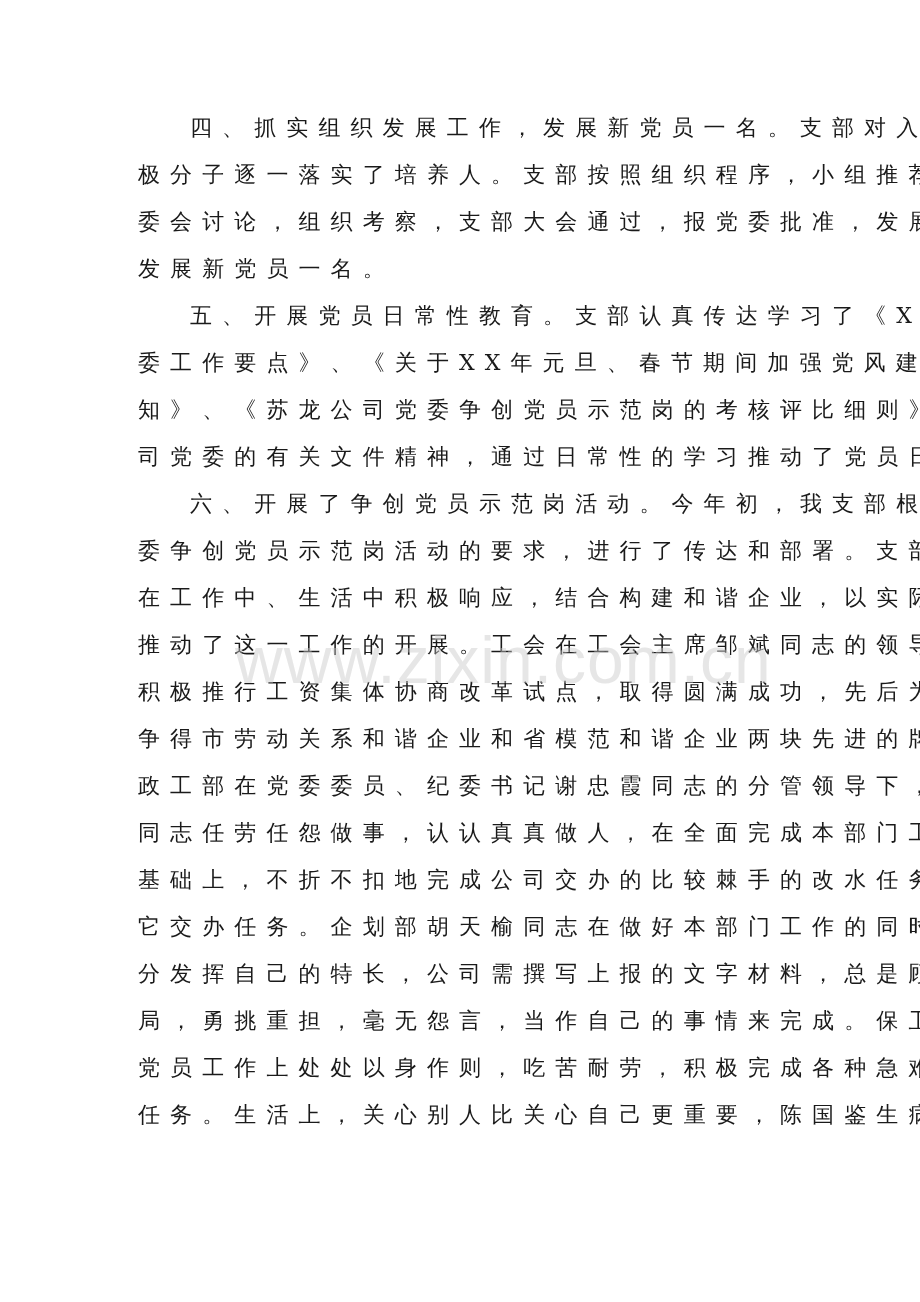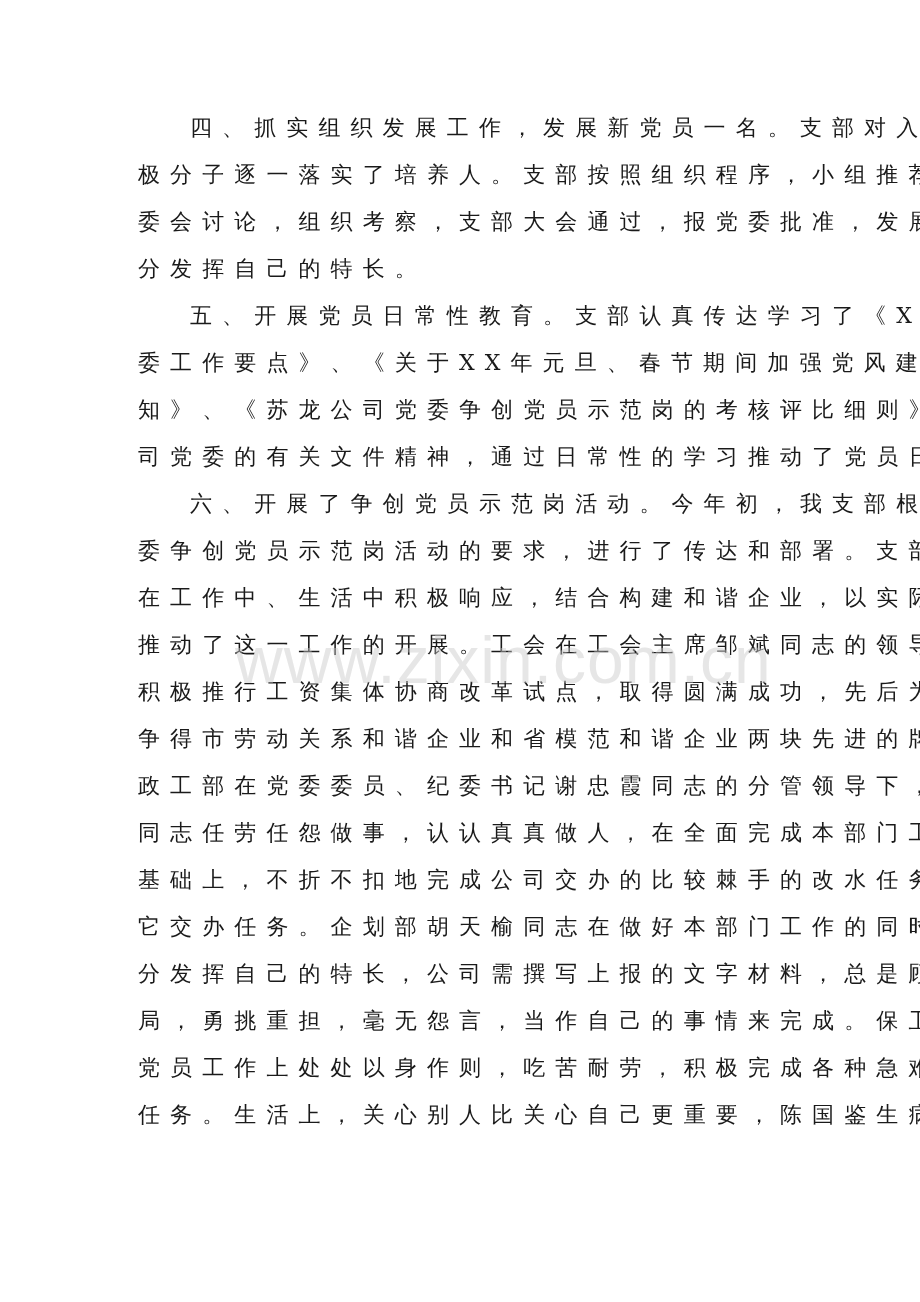--- a/index.html
+++ b/index.html
@@ -44,21 +44,21 @@
       white-space: nowrap;
     }
   </style>
 </head>
 <body>
 
 <div class="page">
   <div class="line indent">四、抓实组织发展工作，发展新党员一名。支部对入党积</div>
   <div class="line">极分子逐一落实了培养人。支部按照组织程序，小组推荐，支</div>
   <div class="line">委会讨论，组织考察，支部大会通过，报党委批准，发展了高</div>
-  <div class="line">分发挥自己的特长。</div>
+  <div class="line">发展新党员一名。</div>
   <div class="line indent">五、开展党员日常性教育。支部认真传达学习了《XX年党</div>
   <div class="line">委工作要点》、《关于XX年元旦、春节期间加强党风建设的通</div>
   <div class="line">知》、《苏龙公司党委争创党员示范岗的考核评比细则》及公</div>
   <div class="line">司党委的有关文件精神，通过日常性的学习推动了党员日常工</div>
   <div class="line indent">六、开展了争创党员示范岗活动。今年初，我支部根据党</div>
   <div class="line">委争创党员示范岗活动的要求，进行了传达和部署。支部党员</div>
   <div class="line">在工作中、生活中积极响应，结合构建和谐企业，以实际行动</div>
   <div class="line">推动了这一工作的开展。工会在工会主席邹斌同志的领导下，</div>
   <div class="line">积极推行工资集体协商改革试点，取得圆满成功，先后为企业</div>
   <div class="line">争得市劳动关系和谐企业和省模范和谐企业两块先进的牌子。</div>

